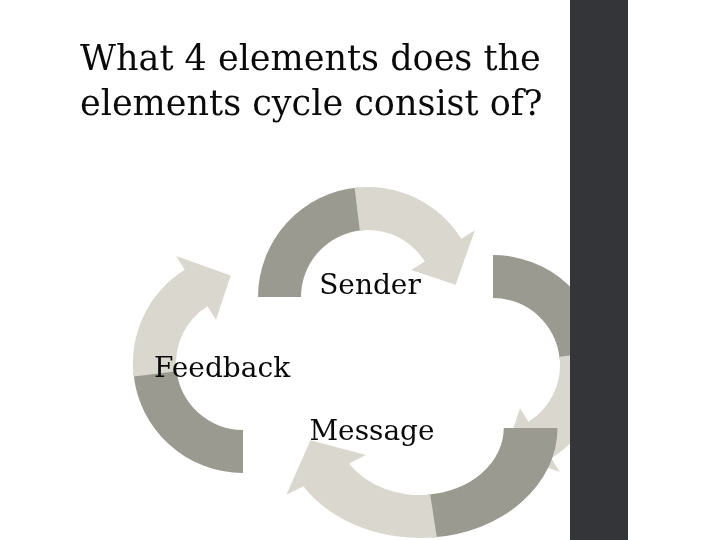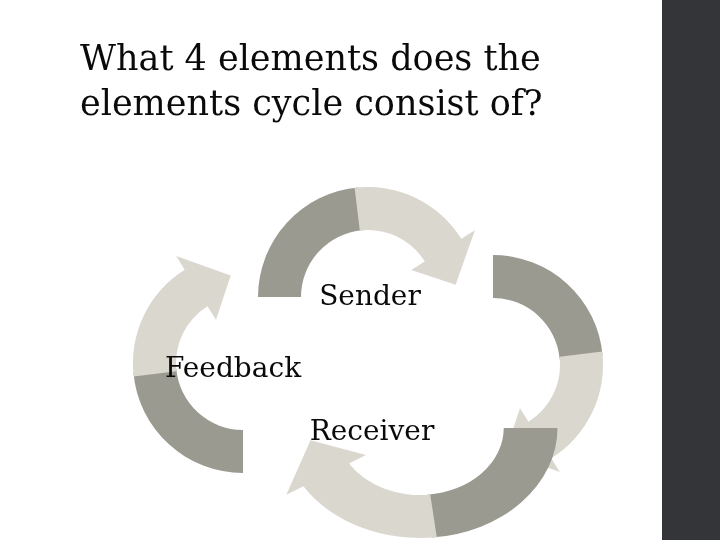--- a/index.html
+++ b/index.html
@@ -3,21 +3,21 @@
 <meta charset="utf-8">
 <style>
   html, body {
     margin: 0;
     padding: 0;
     background: var(--background, #fff);
     font-family: "DejaVu Serif", "Liberation Serif", serif;
   }
   .slide {
     position: relative;
-    width: 720px;
+    width: 628px;
     height: 540px;
     background: var(--background, #fff);
     overflow: hidden;
   }
   .title-block {
     position: absolute;
     left: 80px;
     top: 36px;
     width: 560px;
     color: var(--text, #0a0a0a);
@@ -35,22 +35,22 @@
   .cycle-svg .tail { fill: var(--arrow-dark, #9a9a91); }
   .cycle-svg .head { fill: var(--arrow-light, #d9d7ce); }
   .cycle-label {
     position: absolute;
     transform: translateX(-50%);
     color: var(--text, #0a0a0a);
     font-size: 28px;
     line-height: 30px;
     white-space: nowrap;
   }
-  .label-sender   { left: 370px; top: 270px; margin-top: 11px; }
-  .label-feedback { left: 233px; top: 353px; }
+  .label-sender   { left: 370px; top: 270px; }
+  .label-feedback { left: 222px; top: 353px; }
   .label-message  { left: 470px; top: 351px; }
   .label-receiver { left: 372px; top: 416px; }
   .sidebar {
     position: absolute;
     right: 0;
     top: 0;
     width: 58px;
     height: 540px;
     background: var(--sidebar, #343539);
   }
@@ -72,18 +72,18 @@
         <path class="head" d="M -13.4 -109.2 A 110 110 0 0 1 93.3 -58.3 L 106.9 -66.8 L 87.6 -12.3 L 43.3 -27 L 56.8 -35.5 A 67 67 0 0 0 -8.2 -66.5 Z"></path>
       </g>
     </defs>
     <use href="#swoosh" transform="translate(368 297)"></use>
     <use href="#swoosh" transform="translate(493 365) rotate(90)"></use>
     <use href="#swoosh" transform="translate(420 428) rotate(180) scale(1.25 1)"></use>
     <use href="#swoosh" transform="translate(243 363) rotate(270)"></use>
   </svg>
 
   <div class="cycle-label label-sender">Sender</div>
-  <div class="cycle-label label-receiver">Receiver</div>
+  <div class="cycle-label label-receiver">Message</div>
   <div class="cycle-label label-feedback">Feedback</div>
 
   <div class="sidebar"></div>
 
 </div>
 
 </body></html>

